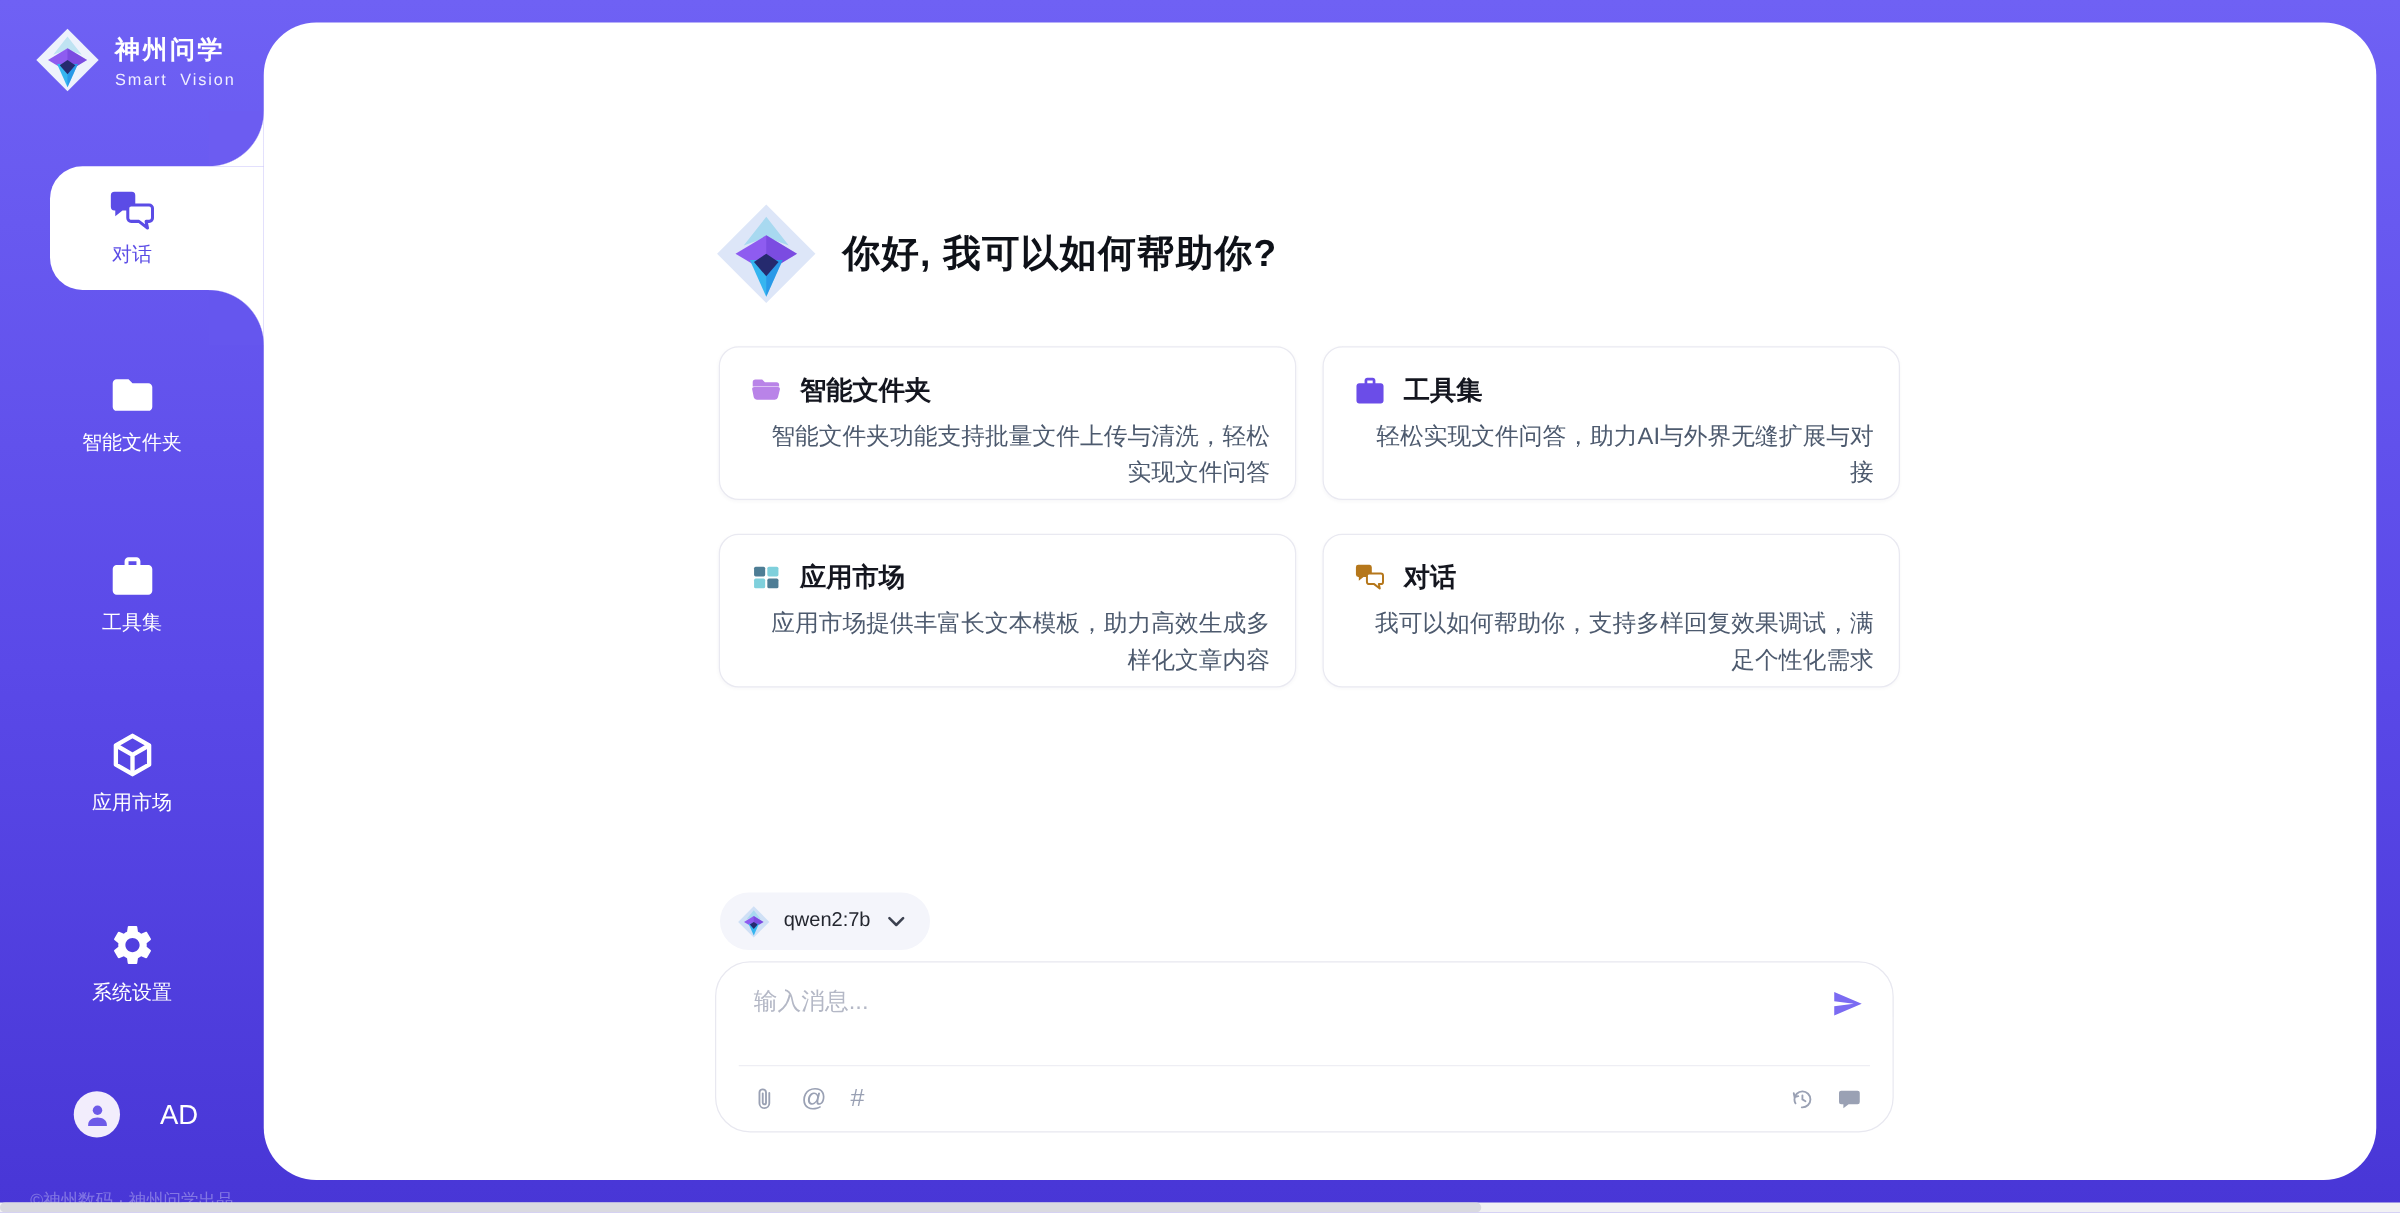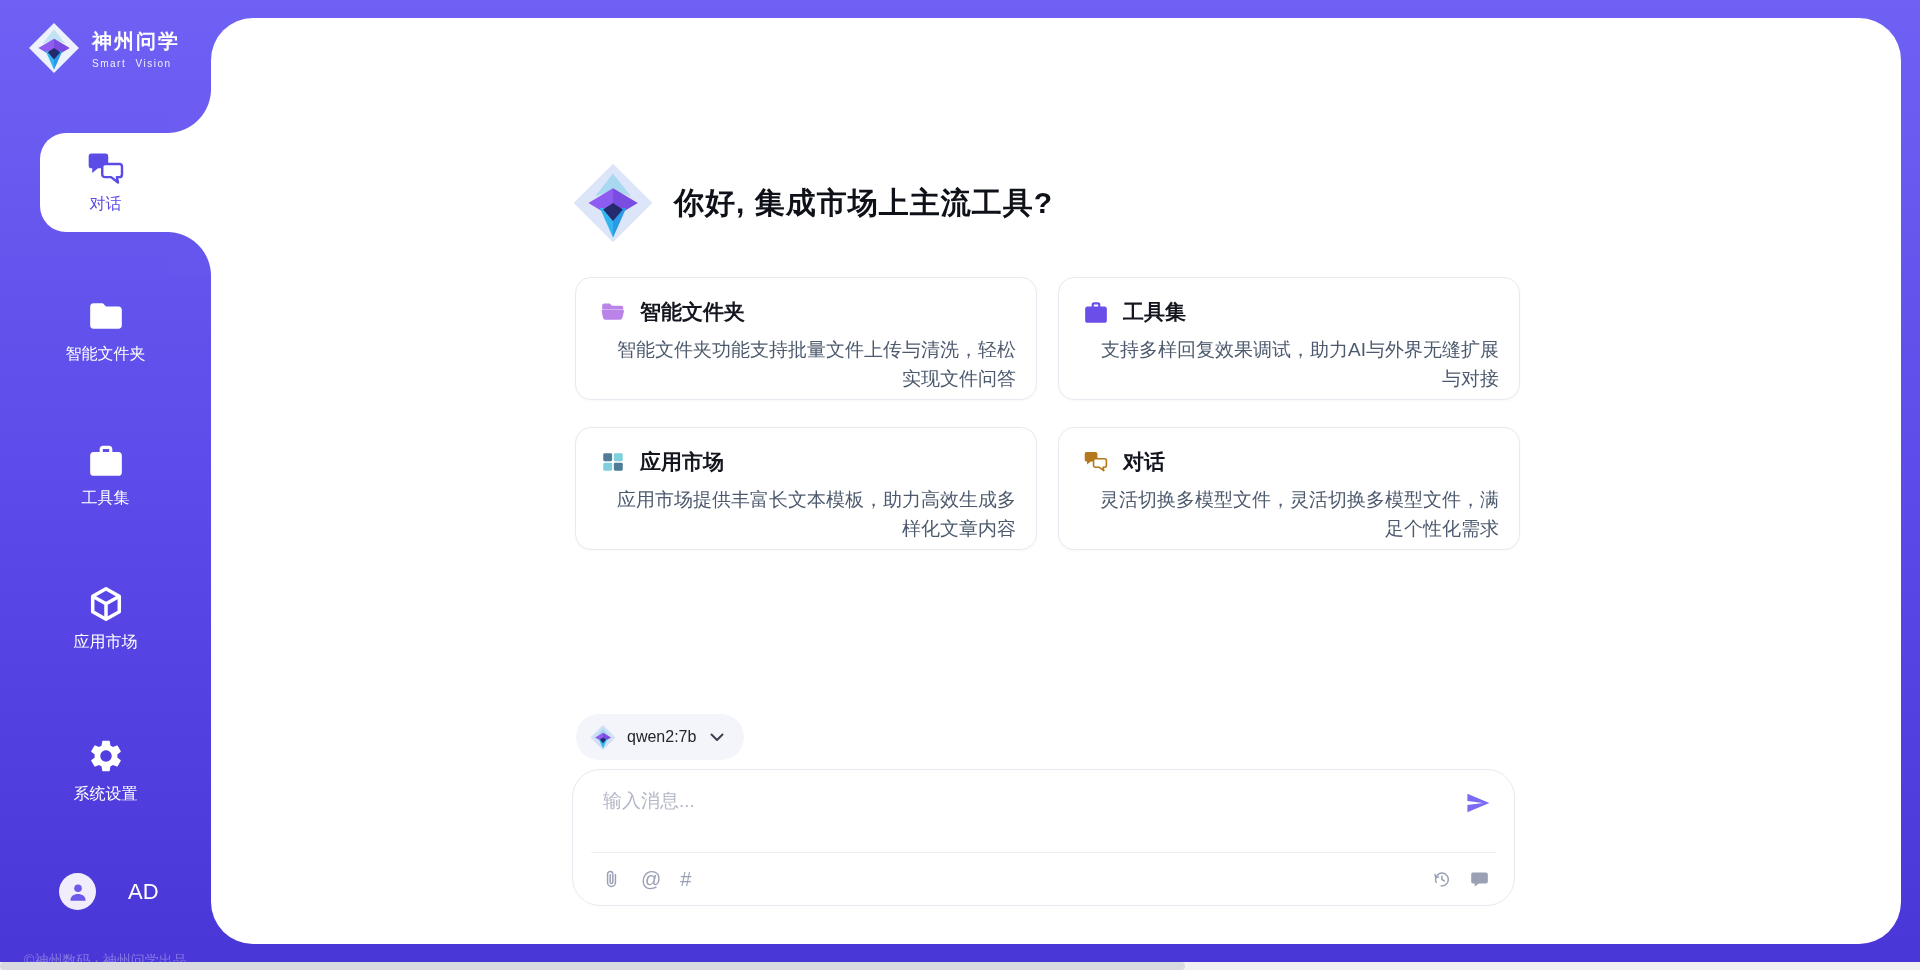--- a/index.html
+++ b/index.html
@@ -10,21 +10,21 @@
   
   .main-panel{position:absolute;left:211px;top:18px;right:19px;bottom:26px;
               background:#fff;border-radius:42px;}
 
   
   .sidebar{position:absolute;left:0;top:0;width:235px;height:100%;}
   .brand{position:absolute;top:22px;left:28px;display:flex;align-items:center;gap:12px;}
   .brand .logo{width:52px;height:52px;}
   .brand-txt{display:flex;flex-direction:column;gap:3px;}
   .brand-cn{color:#fff;font-size:20px;font-weight:bold;letter-spacing:2px;}
-  .brand-en{color:#f0efff;font-size:10px;letter-spacing:1.5px;word-spacing:5px;}
+  .brand-en{color:#f0efff;font-size:13px;letter-spacing:1.5px;word-spacing:5px;}
 
   .nav-item{position:absolute;left:0;width:211px;display:flex;flex-direction:column;
             align-items:center;gap:9px;color:#fff;font-size:16px;cursor:pointer;}
   .nav-item svg{width:38px;height:38px;}
 
   .nav-active{position:absolute;left:40px;top:133px;width:171px;height:99px;background:#fff;
               border-radius:26px 0 0 26px;display:flex;flex-direction:column;align-items:center;
               justify-content:center;gap:7px;color:#5b4ce6;font-size:16px;cursor:pointer;
               padding-right:40px;box-sizing:border-box;}
   .nav-active svg{width:40px;height:36px;}
@@ -163,21 +163,21 @@
   <div class="greeting">
     <svg class="logo" viewBox="0 0 100 100">
       <polygon points="50,2 98,50 50,98 2,50" fill="#dde6f8"></polygon>
       <polygon points="50,14 72,42 50,34 28,42" fill="#a8d9f0"></polygon>
       <polygon points="50,32 80,50 50,68 20,50" fill="#8e5cf0"></polygon>
       <polygon points="50,32 80,50 50,68" fill="#6b3fd6" opacity="0.55"></polygon>
       <polygon points="34,56 66,56 50,92" fill="#35b5f0"></polygon>
       <polygon points="50,56 66,56 50,92" fill="#1d7ee0" opacity="0.5"></polygon>
       <polygon points="50,50 62,58 50,72 38,58" fill="#252a6e"></polygon>
     </svg>
-    <span class="greeting-text">你好, 集成市场上主流工具?</span>
+    <span class="greeting-text">你好, 我可以如何帮助你?</span>
   </div>
 
   <div class="cards">
 
     <div class="card">
       <div class="card-head">
         <svg viewBox="0 0 24 24">
           <path d="M2 6.2A2 2 0 0 1 4 4.2h5l2 2h8.6a1.9 1.9 0 0 1 1.9 1.9V9.4H2z" fill="#b983e8"></path>
           <path d="M3.1 9.8h17.6c.9 0 1.6.85 1.4 1.72l-1.45 5.9a2.4 2.4 0 0 1-2.33 1.83H5.1a2.4 2.4 0 0 1-2.33-1.83L1.6 11.5c-.2-.86.4-1.7 1.5-1.7z" fill="#b983e8"></path>
         </svg>
@@ -186,21 +186,21 @@
       <div class="card-desc">智能文件夹功能支持批量文件上传与清洗，轻松实现文件问答</div>
     </div>
 
     <div class="card">
       <div class="card-head">
         <svg viewBox="0 0 24 24">
           <path d="M20 7h-4V5c0-1.1-.9-2-2-2h-4c-1.1 0-2 .9-2 2v2H4c-1.11 0-1.99.89-1.99 2L2 20c0 1.11.89 2 2 2h16c1.11 0 2-.89 2-2V9c0-1.11-.89-2-2-2zm-6 0h-4V5h4v2z" fill="#6b4de8"></path>
         </svg>
         <span class="card-title">工具集</span>
       </div>
-      <div class="card-desc">支持多样回复效果调试，助力AI与外界无缝扩展与对接</div>
+      <div class="card-desc">轻松实现文件问答，助力AI与外界无缝扩展与对接</div>
     </div>
 
     <div class="card">
       <div class="card-head">
         <svg viewBox="0 0 24 24">
           <rect x="3" y="4" width="8.2" height="7.2" rx="1.2" fill="#4e7d95"></rect>
           <rect x="12.8" y="4" width="8.2" height="7.2" rx="1.2" fill="#7fd0dc"></rect>
           <rect x="3" y="12.8" width="8.2" height="7.2" rx="1.2" fill="#7fd0dc"></rect>
           <rect x="12.8" y="12.8" width="8.2" height="7.2" rx="1.2" fill="#4e7d95"></rect>
         </svg>
@@ -210,21 +210,21 @@
     </div>
 
     <div class="card">
       <div class="card-head">
         <svg viewBox="0 0 36 32">
           <path d="M5 2h12.5A2.6 2.6 0 0 1 20 4.6v8.2a2.6 2.6 0 0 1-2.6 2.6h-6.6L5.6 19.6v-4.2H5a2.6 2.6 0 0 1-2.6-2.6V4.6A2.6 2.6 0 0 1 5 2z" fill="#b5771b"></path>
           <path d="M17 11.5h13a2.4 2.4 0 0 1 2.4 2.4v7a2.4 2.4 0 0 1-2.4 2.4h-2.2l1 4.8-6.2-4.8H17a2.4 2.4 0 0 1-2.4-2.4v-7a2.4 2.4 0 0 1 2.4-2.4z" fill="#fff" stroke="#b5771b" stroke-width="2.2" stroke-linejoin="round"></path>
         </svg>
         <span class="card-title">对话</span>
       </div>
-      <div class="card-desc">灵活切换多模型文件，灵活切换多模型文件，满足个性化需求</div>
+      <div class="card-desc">我可以如何帮助你，支持多样回复效果调试，满足个性化需求</div>
     </div>
 
   </div>
 
   <div class="model-pill">
     <svg class="logo" viewBox="0 0 100 100">
       <polygon points="50,2 98,50 50,98 2,50" fill="#cfe0f6"></polygon>
       <polygon points="50,14 72,42 50,34 28,42" fill="#a8d9f0"></polygon>
       <polygon points="50,32 80,50 50,68 20,50" fill="#8e5cf0"></polygon>
       <polygon points="50,32 80,50 50,68" fill="#6b3fd6" opacity="0.55"></polygon>

